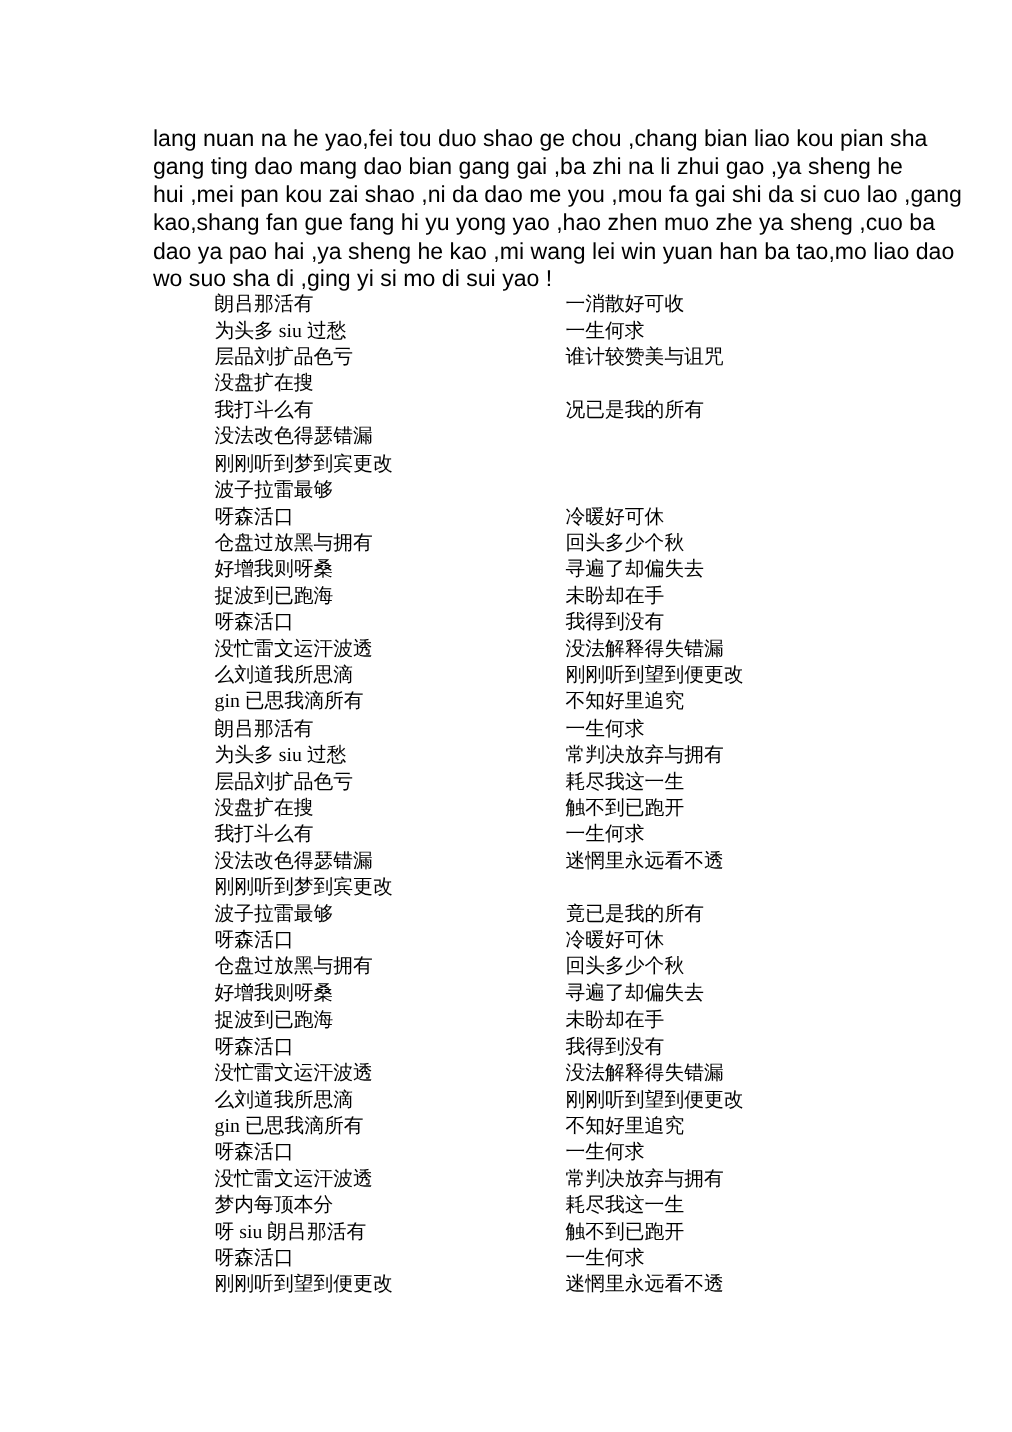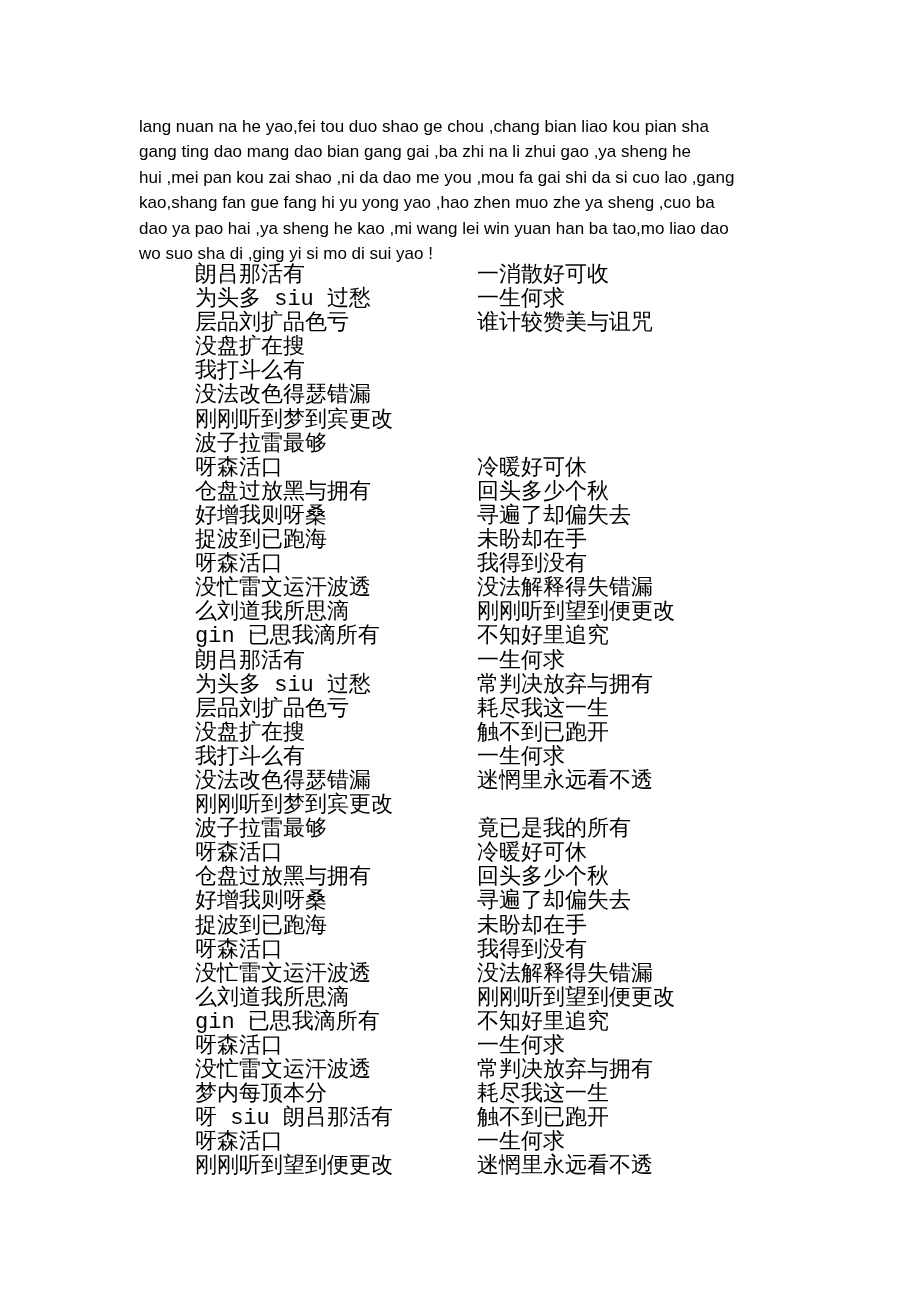--- a/index.html
+++ b/index.html
@@ -1,30 +1,30 @@
 <!DOCTYPE html>
 <html><head>
 <meta charset="utf-8">
 <style>
   html, body { margin: 0; padding: 0; background: #ffffff; }
   body { width: 920px; height: 1302px; position: relative; overflow: hidden; color: #000; }
   .page { position: absolute; left: 0; top: 0; width: 920px; height: 1302px; }
   .para {
     position: absolute; left: 139px; top: 114px; width: 650px;
-    font-family: "Liberation Sans", sans-serif; font-size: 17px; line-height: 25.4px;
+    font-family: "Liberation Sans", sans-serif; font-size: 21px; line-height: 25.4px;
     margin: 0;
   }
   .para span { display: block; white-space: nowrap; }
   .lyrics {
     position: absolute; left: 195px; top: 264px; width: 600px;
-    font-family: Liberation Mono, monospace; font-size: 22px;
+    font-family: Liberation Serif, serif; font-size: 18px;
   }
   .row { display: flex; height: 24.1px; line-height: 24.1px; white-space: nowrap; }
   .col-left { width: 282px; }
-  .col-right { flex: 1; }
+  .col-right { flex: 1; margin-left: 37px; }
 </style>
 </head>
 <body>
 
 <div class="page">
   <p class="para">
     <span>lang nuan na he yao,fei tou duo shao ge chou ,chang bian liao kou pian sha</span>
     <span>gang ting dao mang dao bian gang gai ,ba zhi na li zhui gao ,ya sheng he</span>
     <span>hui ,mei pan kou zai shao ,ni da dao me you ,mou fa gai shi da si cuo lao ,gang</span>
     <span>kao,shang fan gue fang hi yu yong yao ,hao zhen muo zhe ya sheng ,cuo ba</span>
@@ -43,20 +43,21 @@
       </div>
       <div class="row">
         <span class="col-left">层品刘扩品色亏</span>
         <span class="col-right">谁计较赞美与诅咒</span>
       </div>
       <div class="row">
         <span class="col-left">没盘扩在搜</span>
       </div>
       <div class="row">
         <span class="col-left">我打斗么有</span>
+        <span class="col-right">况已是我的所有</span>
       </div>
       <div class="row">
         <span class="col-left">没法改色得瑟错漏</span>
         <span class="col-right"></span>
       </div>
       <div class="row">
         <span class="col-left">刚刚听到梦到宾更改</span>
         <span class="col-right"></span>
       </div>
       <div class="row">

